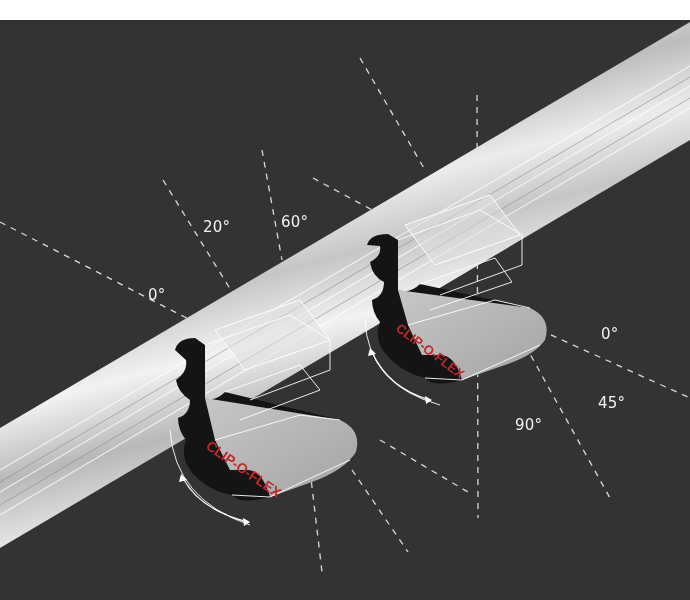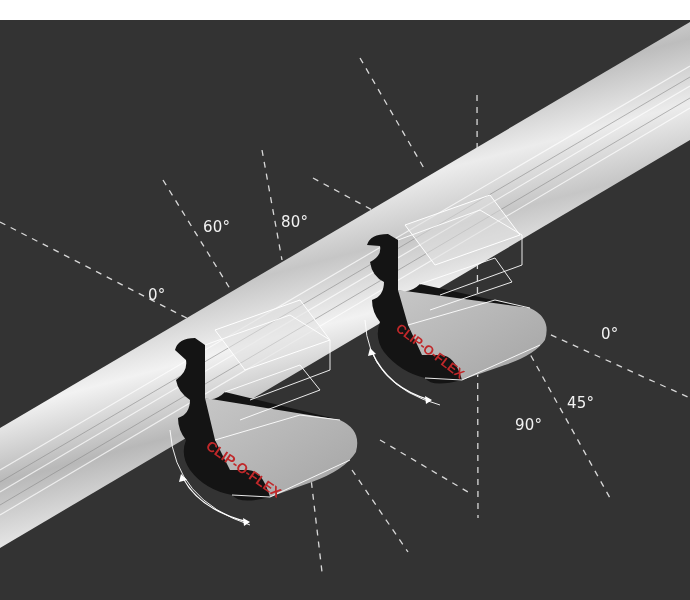--- a/index.html
+++ b/index.html
@@ -88,18 +88,18 @@
         <path d="M365,320 Q368,385 440,405"></path>
       </g>
       <text x="395" y="330" fill="#c0282a" font-size="13" font-weight="bold" font-family="Liberation Sans, sans-serif" transform="rotate(37 395 330)">CLIP-O-FLEX</text>
       <path d="M372,352 Q388,388 430,400" stroke="#ffffff" stroke-width="1.3" fill="none"></path>
       <polygon points="370,348 376,354 368,356" fill="#ffffff"></polygon>
       <polygon points="432,400 425,396 426,404" fill="#ffffff"></polygon>
     </g>
   </svg>
 
   <span class="angle-label" style="left:148px; top:266px;">0°</span>
-  <span class="angle-label" style="left:203px; top:198px;">60°</span>
-  <span class="angle-label" style="left:281px; top:193px;">80°</span>
+  <span class="angle-label" style="left:203px; top:198px;">20°</span>
+  <span class="angle-label" style="left:281px; top:193px;">60°</span>
   <span class="angle-label" style="left:601px; top:305px;">0°</span>
-  <span class="angle-label" style="left:567px; top:374px;">45°</span>
+  <span class="angle-label" style="left:598px; top:374px;">45°</span>
   <span class="angle-label" style="left:484px; top:396px;margin-left:31px;">90°</span>
 </div>
 
 </body></html>

